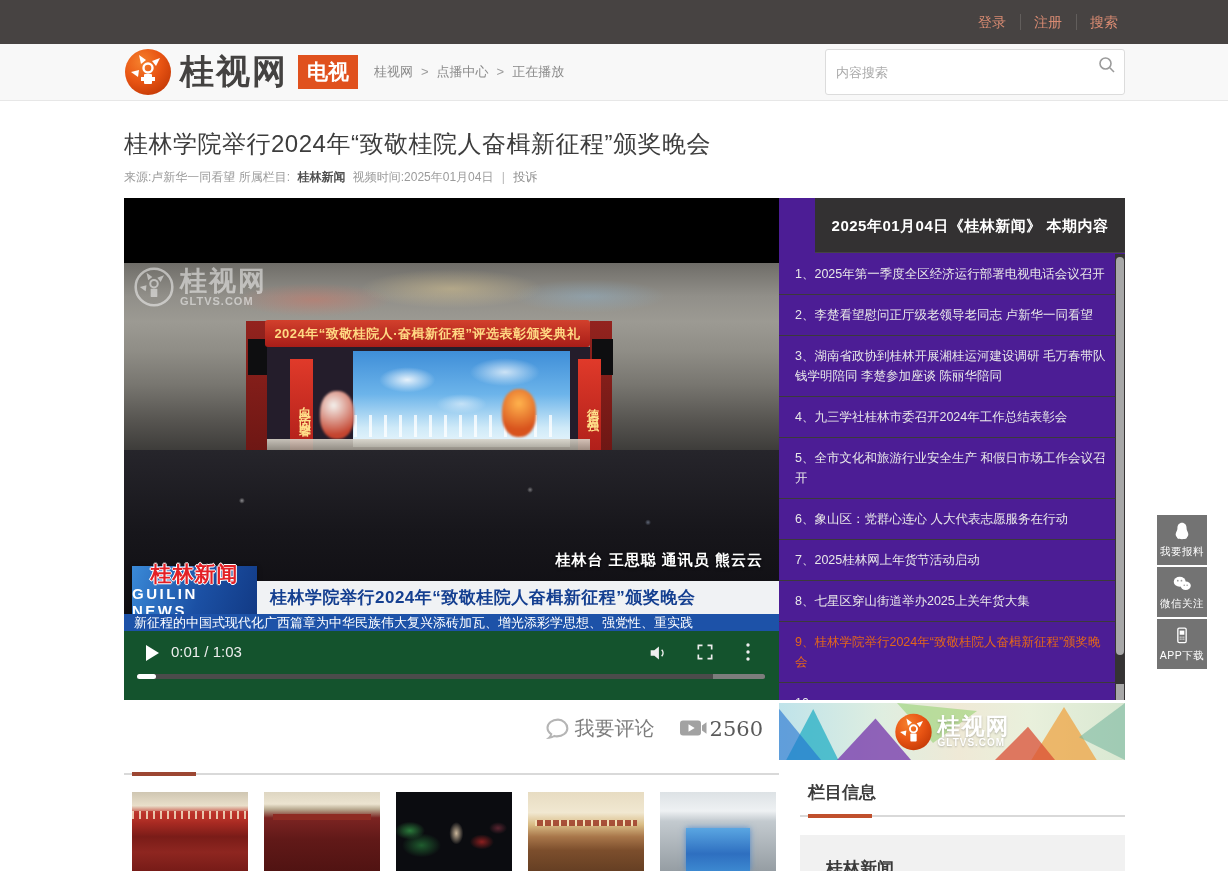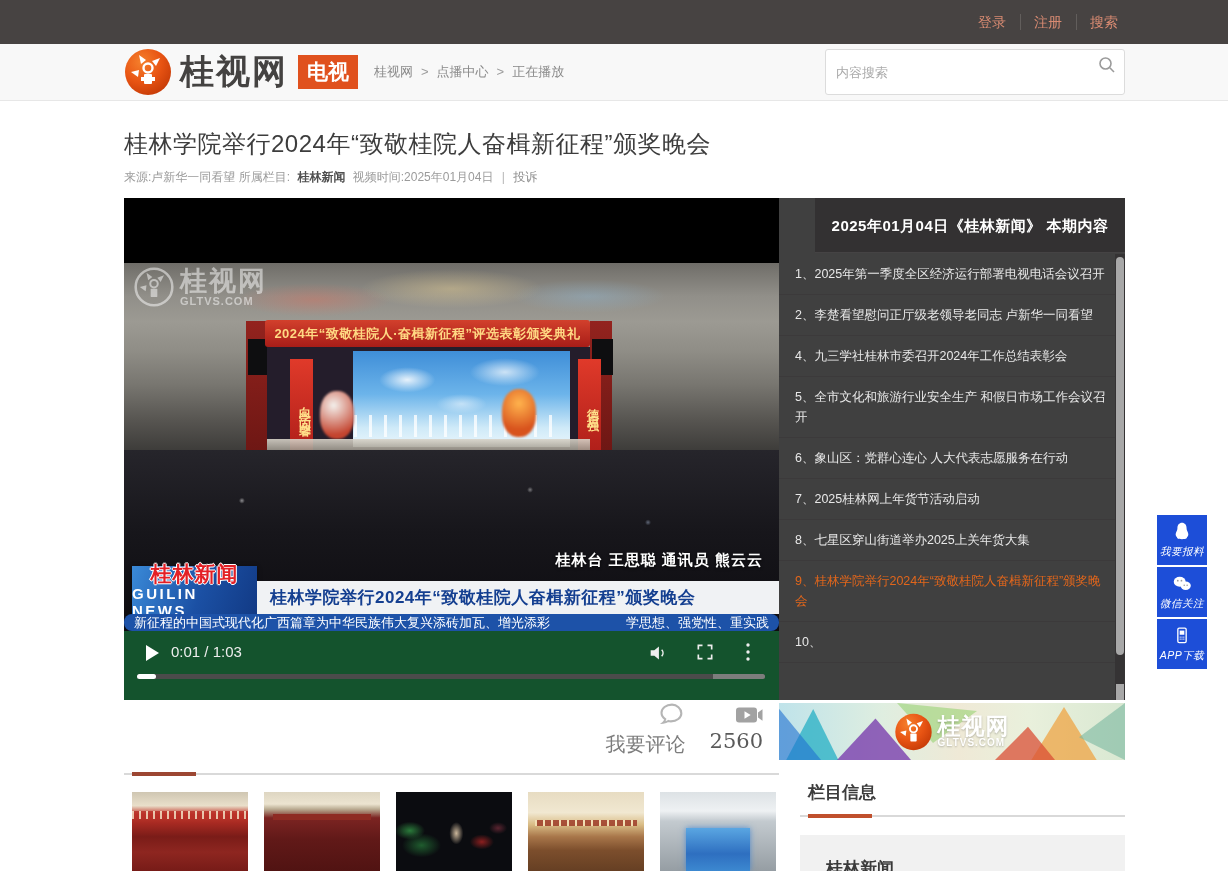--- a/index.html
+++ b/index.html
@@ -91,48 +91,48 @@
     text-shadow:0 1px 3px rgba(0,0,0,.9); letter-spacing:1px; }
   .news-badge { position:absolute; left:8px; top:303px; width:125px; height:48px;
     background:linear-gradient(110deg,#3a8ad8 0%,#1b50a4 55%,#123a85 100%);
     display:flex; flex-direction:column; align-items:center; justify-content:center; box-shadow:0 1px 4px rgba(0,0,0,.5); }
   .nb-cn { font-size:21px; font-weight:900; color:#e31f25; letter-spacing:1px; line-height:23px;
     text-shadow:-1px 0 #fff,1px 0 #fff,0 -1px #fff,0 1px #fff; }
   .nb-en { font-size:15px; font-weight:bold; color:#fff; letter-spacing:2.5px; }
   .subtitle-strip { position:absolute; left:133px; top:318px; width:522px; height:33px; background:rgba(248,250,252,.97);
     color:#143f90; font-size:17px; font-weight:bold; line-height:33px; padding-left:13px; letter-spacing:.5px; white-space:nowrap; overflow:hidden; }
   .ticker { position:absolute; left:0; top:351px; width:655px; height:17px; background:#1d52a8;
-    display:flex; justify-content:space-between; padding:0 10px; color:#fff; font-size:13px; line-height:17px; white-space:nowrap; overflow:hidden;border-radius:8px; }
+    display:flex; padding:0 10px; color:#fff; font-size:13px; line-height:17px; white-space:nowrap; overflow:hidden; }
 
   .controls { position:absolute; left:0; bottom:0; width:655px; height:69px; background:#14532d; cursor:default; }
   .play-btn { position:absolute; left:22px; top:14px; width:0; height:0;
     border-left:13px solid #fff; border-top:8px solid transparent; border-bottom:8px solid transparent; cursor:pointer; }
   .time { position:absolute; left:47px; top:12px; color:#eee; font-size:15px; }
   .cicon { position:absolute; top:11px; cursor:pointer; }
   .c-vol { right:110px; } .c-fs { right:64px; } .c-kebab { right:22px; }
   .progress { position:absolute; left:13px; top:43px; width:628px; height:5px; background:#4b4b4b; border-radius:3px; cursor:pointer; }
   .progress .buffer { position:absolute; right:0; top:0; width:52px; height:5px; background:#7d7d7d; border-radius:0 3px 3px 0; }
   .progress .played { position:absolute; left:0; top:0; width:19px; height:5px; background:#fff; border-radius:3px; }
 
   
-  .playlist { width:346px; height:502px; background:#404040; position:relative; overflow:hidden;padding-left:36px; }
+  .playlist { width:346px; height:502px; background:#4c1d95; position:relative; overflow:hidden;padding-left:36px; }
   .pl-header { height:55px; line-height:55px; background:#333132; border-bottom:1px solid #454344;
     color:#fff; font-size:15px; font-weight:bold; text-align:center; letter-spacing:.5px; }
   .pl-body { position:absolute; top:56px; left:0; right:0; bottom:0; overflow:hidden; }
   .pl-item { padding:10px 15px 10px 16px; font-size:12.5px; line-height:20px; color:#e8e8e8;
     border-bottom:1px solid #3c3a3b; cursor:pointer; }
   .pl-item.active { color:#e2661b; }
   .pl-scrollbar { position:absolute; right:0; top:56px; bottom:0; width:10px; background:#353334; cursor:pointer; }
   .pl-thumb { position:absolute; right:1px; top:3px; width:8px; height:398px; background:#a8a8a8; border-radius:4px; cursor:grab; }
   .pl-scroll-end { position:absolute; right:1px; bottom:0; width:8px; height:16px; background:#a8a8a8; }
 
   
   .below-player { display:flex; height:57px; }
   .actions { width:655px; display:flex; align-items:center; justify-content:flex-end; gap:24px; padding-right:16px; }
-  .action { display:flex; align-items:flex-end; gap:3px; cursor:pointer;flex-direction:column; }
+  .action { display:flex; align-items:flex-start; gap:3px; cursor:pointer; }
   .action-label { font-size:20px; color:#7d7d7d; }
   .view-count { font-size:21px; color:#5a5a5a; font-family:"DejaVu Serif","Liberation Serif",serif; }
   .ad { width:346px; height:57px; margin-top:3px; position:relative; overflow:hidden; cursor:pointer;
     background:linear-gradient(90deg,#bfe3ea 0%,#dfeee0 30%,#efe9d6 52%,#e9f0dc 72%,#d9e8d2 100%); }
   .tri { position:absolute; opacity:.8; }
   .ad-logo { position:absolute; left:50%; top:50%; transform:translate(-50%,-50%); display:flex; align-items:center; z-index:3; }
   .ad-logo-txt { margin-left:5px; text-shadow:0 1px 2px rgba(0,0,0,.25); }
   .ad-cn { font-size:23px; font-weight:bold; color:#fff; letter-spacing:1px; line-height:22px; }
   .ad-en { font-size:10px; font-weight:bold; color:#fff; letter-spacing:1px; }
 
@@ -163,22 +163,22 @@
   .thumb.t4::after { content:""; position:absolute; left:6%; right:6%; top:32%; height:8%;
     background:repeating-linear-gradient(90deg,#f5e3b9 0 2px,#9e3c28 2px 8px); opacity:.85; }
   .thumb.t5 { background:linear-gradient(180deg,#dde2e5 0%,#eef1f3 22%,#c3cacf 34%,#8f979d 100%); }
   .thumb.t5::after { content:""; position:absolute; left:22%; right:22%; top:42%; bottom:8%;
     background:linear-gradient(180deg,#5aa6e2,#2e6fc0 60%,#3c88d0 100%); box-shadow:0 0 6px rgba(60,130,210,.8); }
   .info-box { margin-top:18px; background:#f1f1f1; padding:22px 26px 40px; height:120px; }
   .info-name { font-size:17px; font-weight:bold; color:#3a3a3a; }
 
   
   .floatbar { position:absolute; right:21px; top:515px; width:50px; z-index:9; }
-  .fbtn { width:50px; height:50px; background:#1d4ed8; margin-bottom:2px; display:flex; flex-direction:column;
-    align-items:center; justify-content:center; gap:2px; cursor:pointer;font-style:italic; }
+  .fbtn { width:50px; height:50px; background:#737373; margin-bottom:2px; display:flex; flex-direction:column;
+    align-items:center; justify-content:center; gap:2px; cursor:pointer; }
   .fbtn span { color:#fff; font-size:10.5px; letter-spacing:.5px; }
 </style>
 </head>
 <body>
 
 <nav class="topnav">
   <ul class="nav-right">
 
   <li class="nav-auth-item">登录</li>
       <li class="nav-auth-item">注册</li>
@@ -313,20 +313,21 @@
         </div>
       </div>
     </div>
 
     <div class="playlist">
       <div class="pl-header">2025年01月04日《桂林新闻》 本期内容</div>
       <div class="pl-body">
 
       <div class="pl-item">1、2025年第一季度全区经济运行部署电视电话会议召开</div>
           <div class="pl-item">2、李楚看望慰问正厅级老领导老同志 卢新华一同看望</div>
+          <div class="pl-item">3、湖南省政协到桂林开展湘桂运河建设调研 毛万春带队 钱学明陪同 李楚参加座谈 陈丽华陪同</div>
           <div class="pl-item">4、九三学社桂林市委召开2024年工作总结表彰会</div>
           <div class="pl-item">5、全市文化和旅游行业安全生产 和假日市场工作会议召开</div>
           <div class="pl-item">6、象山区：党群心连心 人大代表志愿服务在行动</div>
           <div class="pl-item">7、2025桂林网上年货节活动启动</div>
           <div class="pl-item">8、七星区穿山街道举办2025上关年货大集</div>
           <div class="pl-item active">9、桂林学院举行2024年“致敬桂院人奋楫新征程”颁奖晚会</div>
           <div class="pl-item">10、</div>
         </div>
       <div class="pl-scrollbar">
         <div class="pl-thumb"></div>

